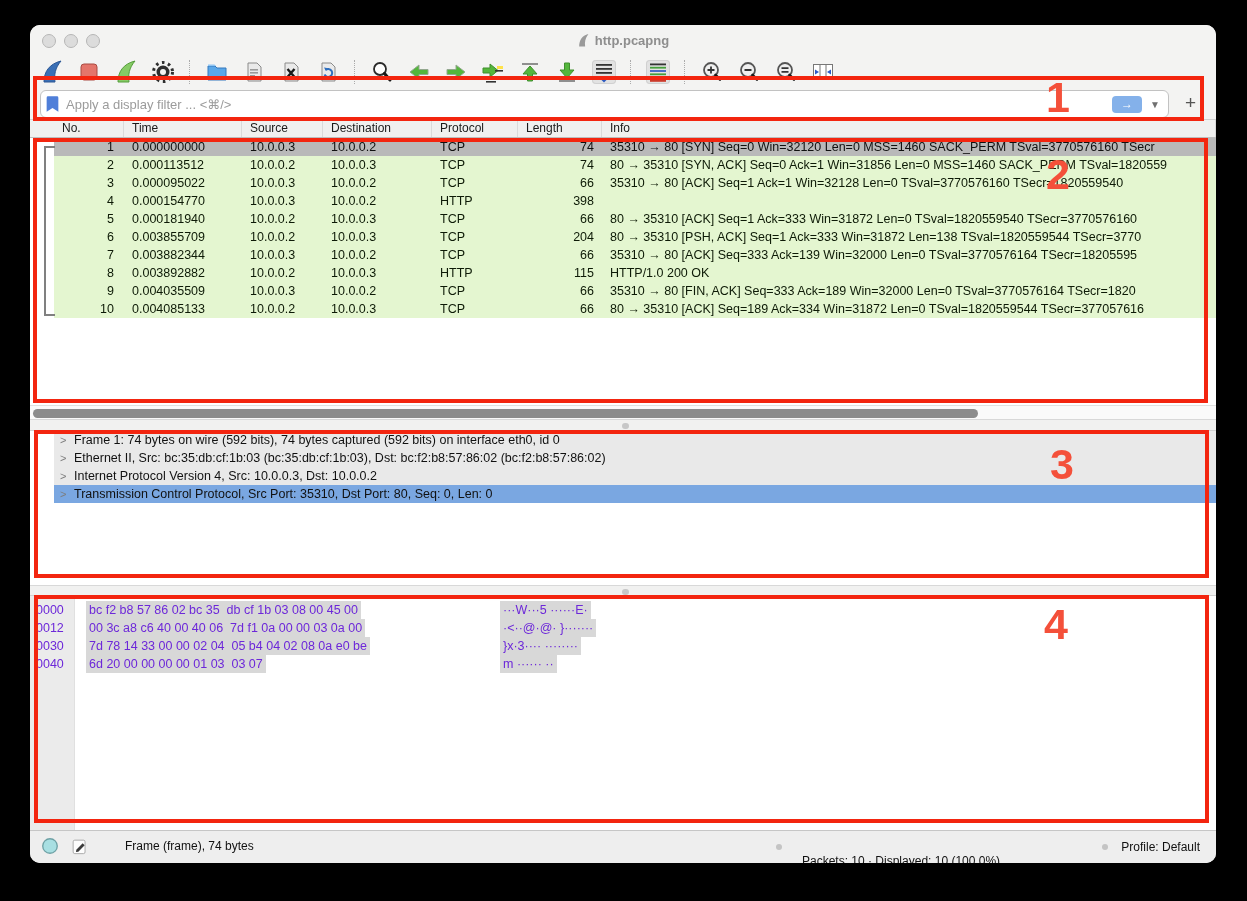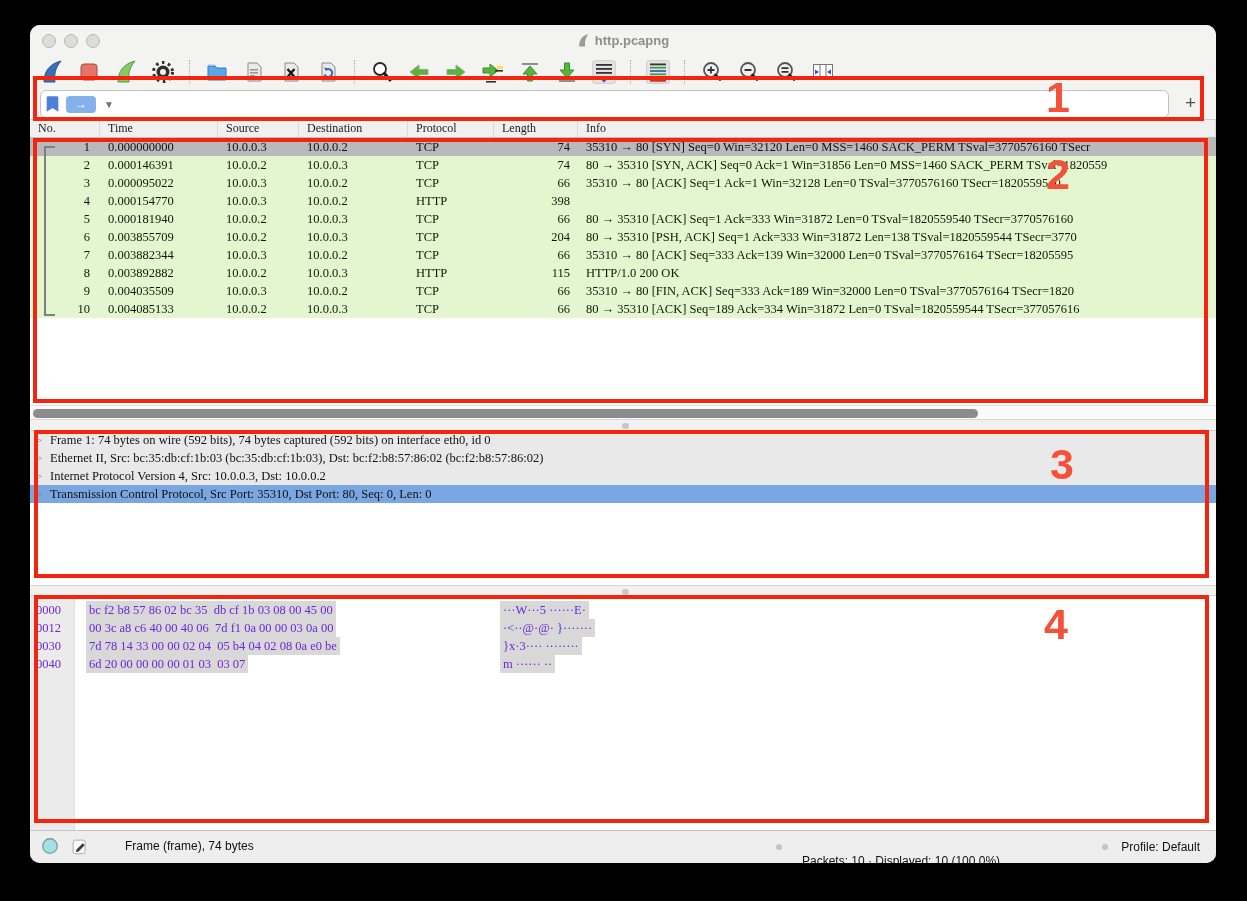--- a/index.html
+++ b/index.html
@@ -1,20 +1,20 @@
 <!DOCTYPE html>
 <html><head>
 <meta charset="utf-8">
 <style>
   html,body{margin:0;padding:0;background:#000;}
   .canvas{position:relative;width:1247px;height:901px;background:#000;overflow:hidden;
           font-family:"Liberation Sans",sans-serif;}
   .window{position:absolute;left:30px;top:25px;width:1186px;height:838px;background:#fff;
           border-radius:10px;overflow:hidden;box-shadow:0 0 0 1px rgba(0,0,0,.25);}
-  .mono{font-family:Liberation Serif, serif;}
+  .mono{font-family:Liberation Sans, sans-serif;padding-left:24px;}
 
   
   .titlebar{position:absolute;left:0;top:0;width:100%;height:30px;background:#f3f3f2;}
   .tlights{position:absolute;left:12px;top:9px;display:flex;gap:8px;}
   .tlight{width:12px;height:12px;border-radius:50%;background:#dcdcdc;border:1px solid #b6b6b6;}
   .ttitle{position:absolute;left:0;top:0;width:100%;height:30px;display:flex;align-items:center;
           justify-content:center;gap:5px;color:#8e8e8e;font-weight:bold;font-size:13px;}
 
   
   .toolbar{position:absolute;left:0;top:30px;width:100%;height:34px;background:#f3f3f2;
@@ -270,20 +270,21 @@
         </span>
     </div>
 
     <div class="filterbar">
       <div class="finput">
         <span style="display:inline-flex">
           <svg width="15" height="18" viewBox="0 0 16 20">
               <path d="M3 1.5 h10 a1.5 1.5 0 0 1 1.5 1.5 v15.5 l-6.5-4 -6.5 4 V3 a1.5 1.5 0 0 1 1.5-1.5 z" fill="#4f7fd9"></path>
             </svg>
         </span>
+        <span class="fplaceholder">Apply a display filter ... &lt;⌘/&gt;</span>
         <span class="fapply">→</span>
         <span class="fcaret">▼</span>
       </div>
       <span class="fplus">+</span>
     </div>
 
     <div class="plheader mono">
         <div class="hcell">No.</div>
         <div class="hcell">Time</div>
         <div class="hcell">Source</div>
@@ -299,21 +300,21 @@
           <div class="cell c0">1</div>
           <div class="cell c1">0.000000000</div>
           <div class="cell c2">10.0.0.3</div>
           <div class="cell c3">10.0.0.2</div>
           <div class="cell c4">TCP</div>
           <div class="cell c5">74</div>
           <div class="cell c6">35310 → 80 [SYN] Seq=0 Win=32120 Len=0 MSS=1460 SACK_PERM TSval=3770576160 TSecr</div>
         </div>
         <div class="prow">
           <div class="cell c0">2</div>
-          <div class="cell c1">0.000146391</div>
+          <div class="cell c1">0.000113512</div>
           <div class="cell c2">10.0.0.2</div>
           <div class="cell c3">10.0.0.3</div>
           <div class="cell c4">TCP</div>
           <div class="cell c5">74</div>
           <div class="cell c6">80 → 35310 [SYN, ACK] Seq=0 Ack=1 Win=31856 Len=0 MSS=1460 SACK_PERM TSval=1820559</div>
         </div>
         <div class="prow">
           <div class="cell c0">3</div>
           <div class="cell c1">0.000095022</div>
           <div class="cell c2">10.0.0.3</div>

